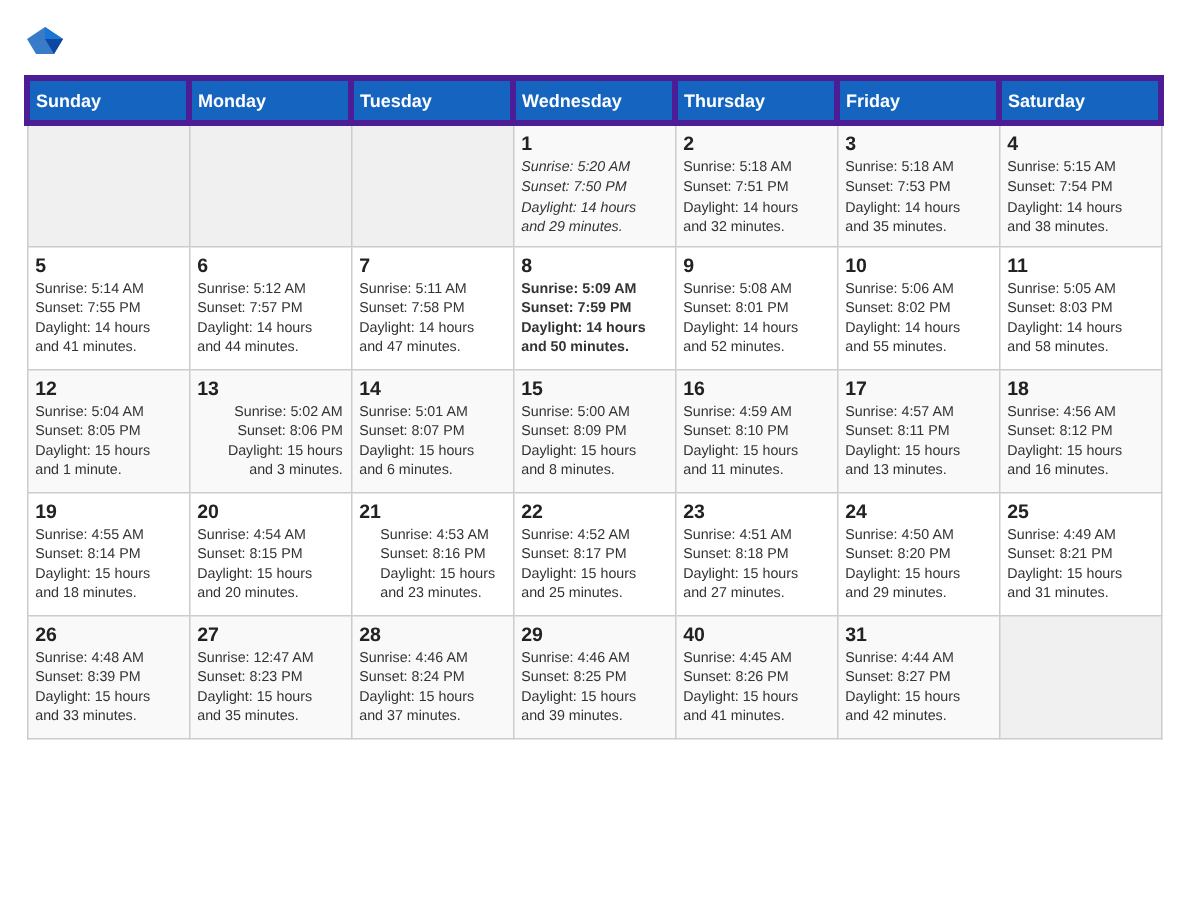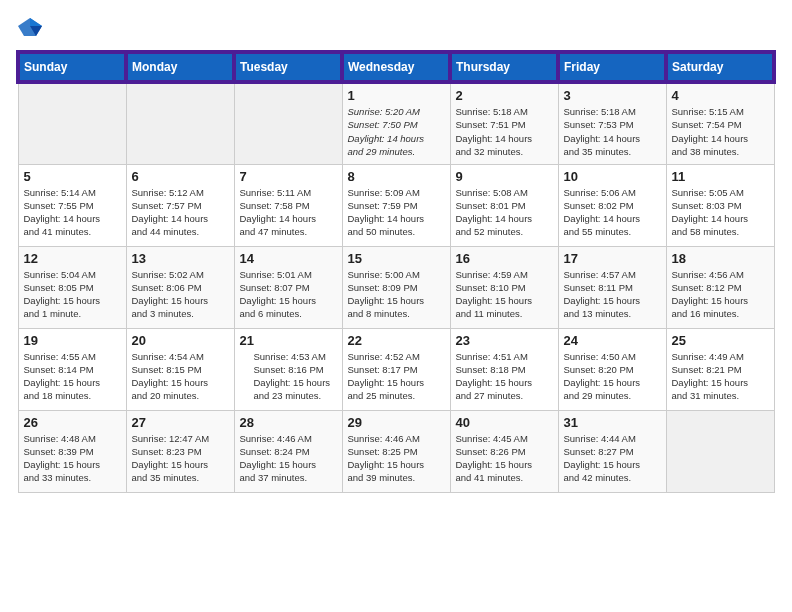--- a/index.html
+++ b/index.html
@@ -172,21 +172,21 @@
         </td>
         <td>
           <span class="day-number">7</span>
           <div class="cell-info" style="white-space: pre-line;">Sunrise: 5:11 AM
 Sunset: 7:58 PM
 Daylight: 14 hours
 and 47 minutes.</div>
         </td>
         <td>
           <span class="day-number">8</span>
-          <div class="cell-info" style="white-space: pre-line;">Sunrise: 5:09 AM
+          <div class="cell-info" style="white-space: pre-line; font-weight: bold;">Sunrise: 5:09 AM
 Sunset: 7:59 PM
 Daylight: 14 hours
 and 50 minutes.</div>
         </td>
         <td>
           <span class="day-number">9</span>
           <div class="cell-info" style="white-space: pre-line;">Sunrise: 5:08 AM
 Sunset: 8:01 PM
 Daylight: 14 hours
 and 52 minutes.</div>
@@ -209,21 +209,21 @@
       <tr>
         <td>
           <span class="day-number">12</span>
           <div class="cell-info" style="white-space: pre-line;">Sunrise: 5:04 AM
 Sunset: 8:05 PM
 Daylight: 15 hours
 and 1 minute.</div>
         </td>
         <td>
           <span class="day-number">13</span>
-          <div class="cell-info" style="white-space: pre-line;">Sunrise: 5:02 AM
+          <div class="cell-info" style="white-space: pre-line; text-align: right;">Sunrise: 5:02 AM
 Sunset: 8:06 PM
 Daylight: 15 hours
 and 3 minutes.</div>
         </td>
         <td>
           <span class="day-number">14</span>
           <div class="cell-info" style="white-space: pre-line;">Sunrise: 5:01 AM
 Sunset: 8:07 PM
 Daylight: 15 hours
 and 6 minutes.</div>

